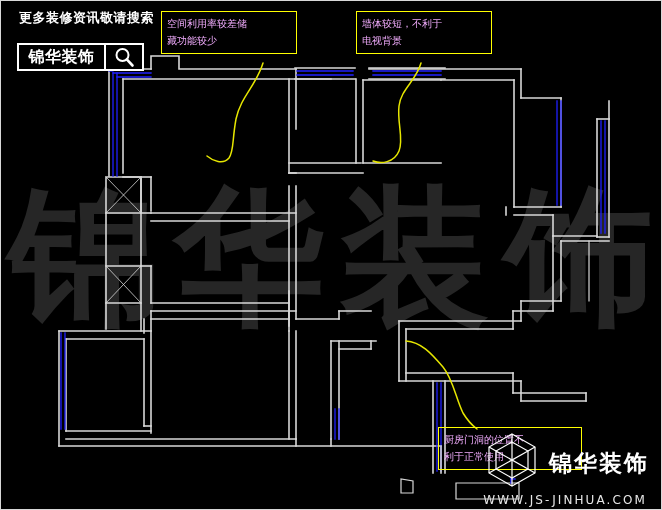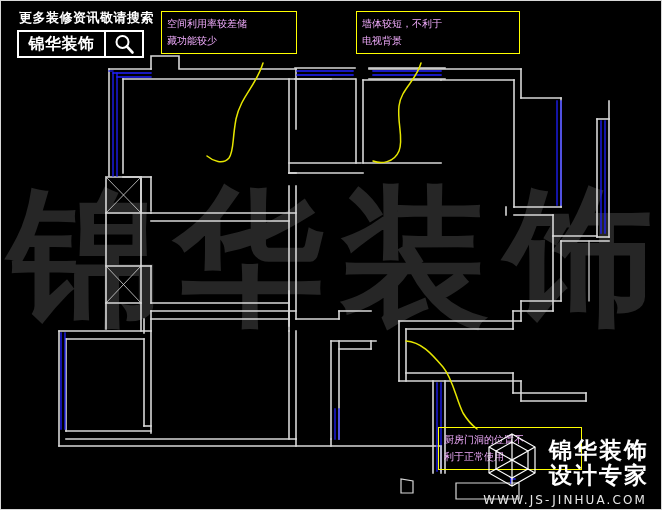--- a/index.html
+++ b/index.html
@@ -48,21 +48,21 @@
   #search-block{
     position:absolute;left:16px;top:8px;z-index:8;
   }
   #search-tagline{
     color:#ffffff;
     font-family:"DejaVu Serif","Liberation Serif",serif;
     font-weight:700;
     font-size:13px;
     letter-spacing:.5px;
     white-space:nowrap;
-    margin:0 0 3px 2px;
+    margin:0 0 16px 2px;
   }
   #search-bar{
     display:flex;
     align-items:stretch;
     border:2px solid #ffffff;
     background:#000;
     width:127px;height:28px;
     box-sizing:border-box;
   }
   #search-input{
@@ -90,21 +90,21 @@
     background:transparent;
     color:#f0abfc;
     font-family:"DejaVu Sans","Liberation Sans",sans-serif;
     font-size:10px;
     line-height:17px;
     padding:3px 5px 4px 5px;
     white-space:pre-line;
     box-sizing:border-box;
   }
   #callout-1{left:160px;top:10px;width:136px;}
-  #callout-2{left:355px;top:10px;width:164px;}
+  #callout-2{left:355px;top:10px;width:136px;}
   #callout-3{left:437px;top:426px;width:144px;}
 
   
   #brand{
     position:absolute;
     right:12px;bottom:14px;
     z-index:10;
     display:flex;
     align-items:center;
     gap:6px;
@@ -343,18 +343,17 @@
           <line x1="8" y1="44" x2="15" y2="40"></line>
           <line x1="8" y1="18" x2="15" y2="22"></line>
           <line x1="15" y1="22" x2="47" y2="40"></line>
           <line x1="47" y1="22" x2="15" y2="40"></line>
           <line x1="31" y1="13" x2="31" y2="49"></line>
         </g>
       </svg>
     </div>
     <div id="brand-text">
       <div class="brand-line">锦华装饰</div>
-      <div class="brand-line">设计专家</div>
     </div>
   </div>
   <div id="brand-url">WWW.JS-JINHUA.COM</div>
 
 </div>
 
 </body></html>

